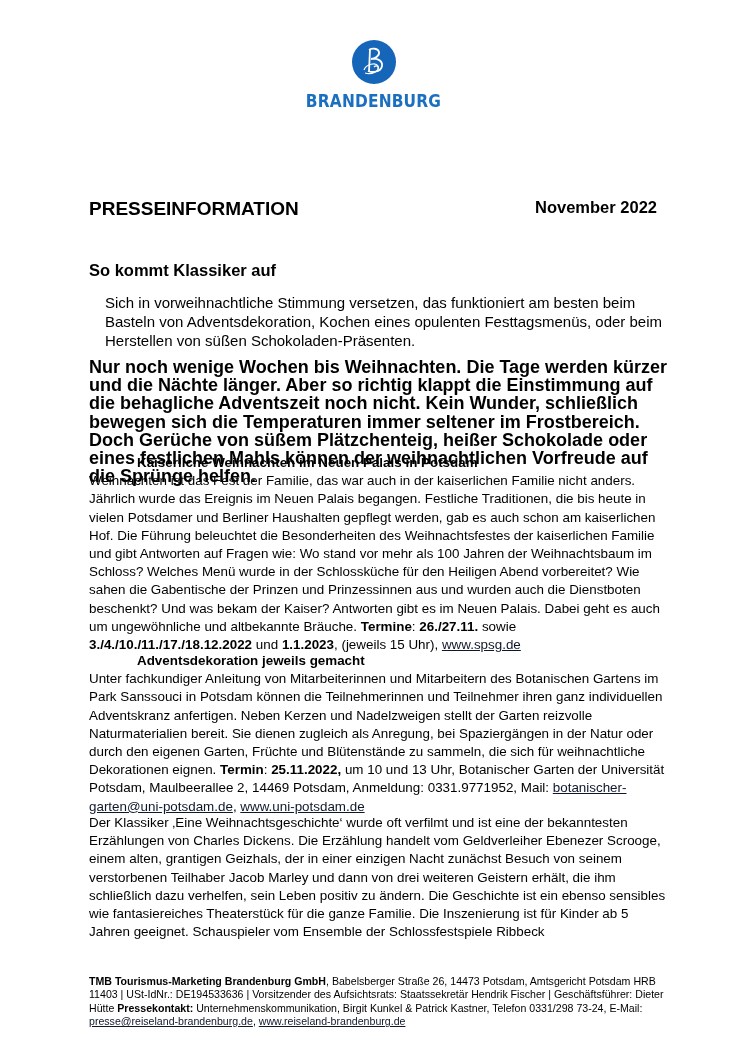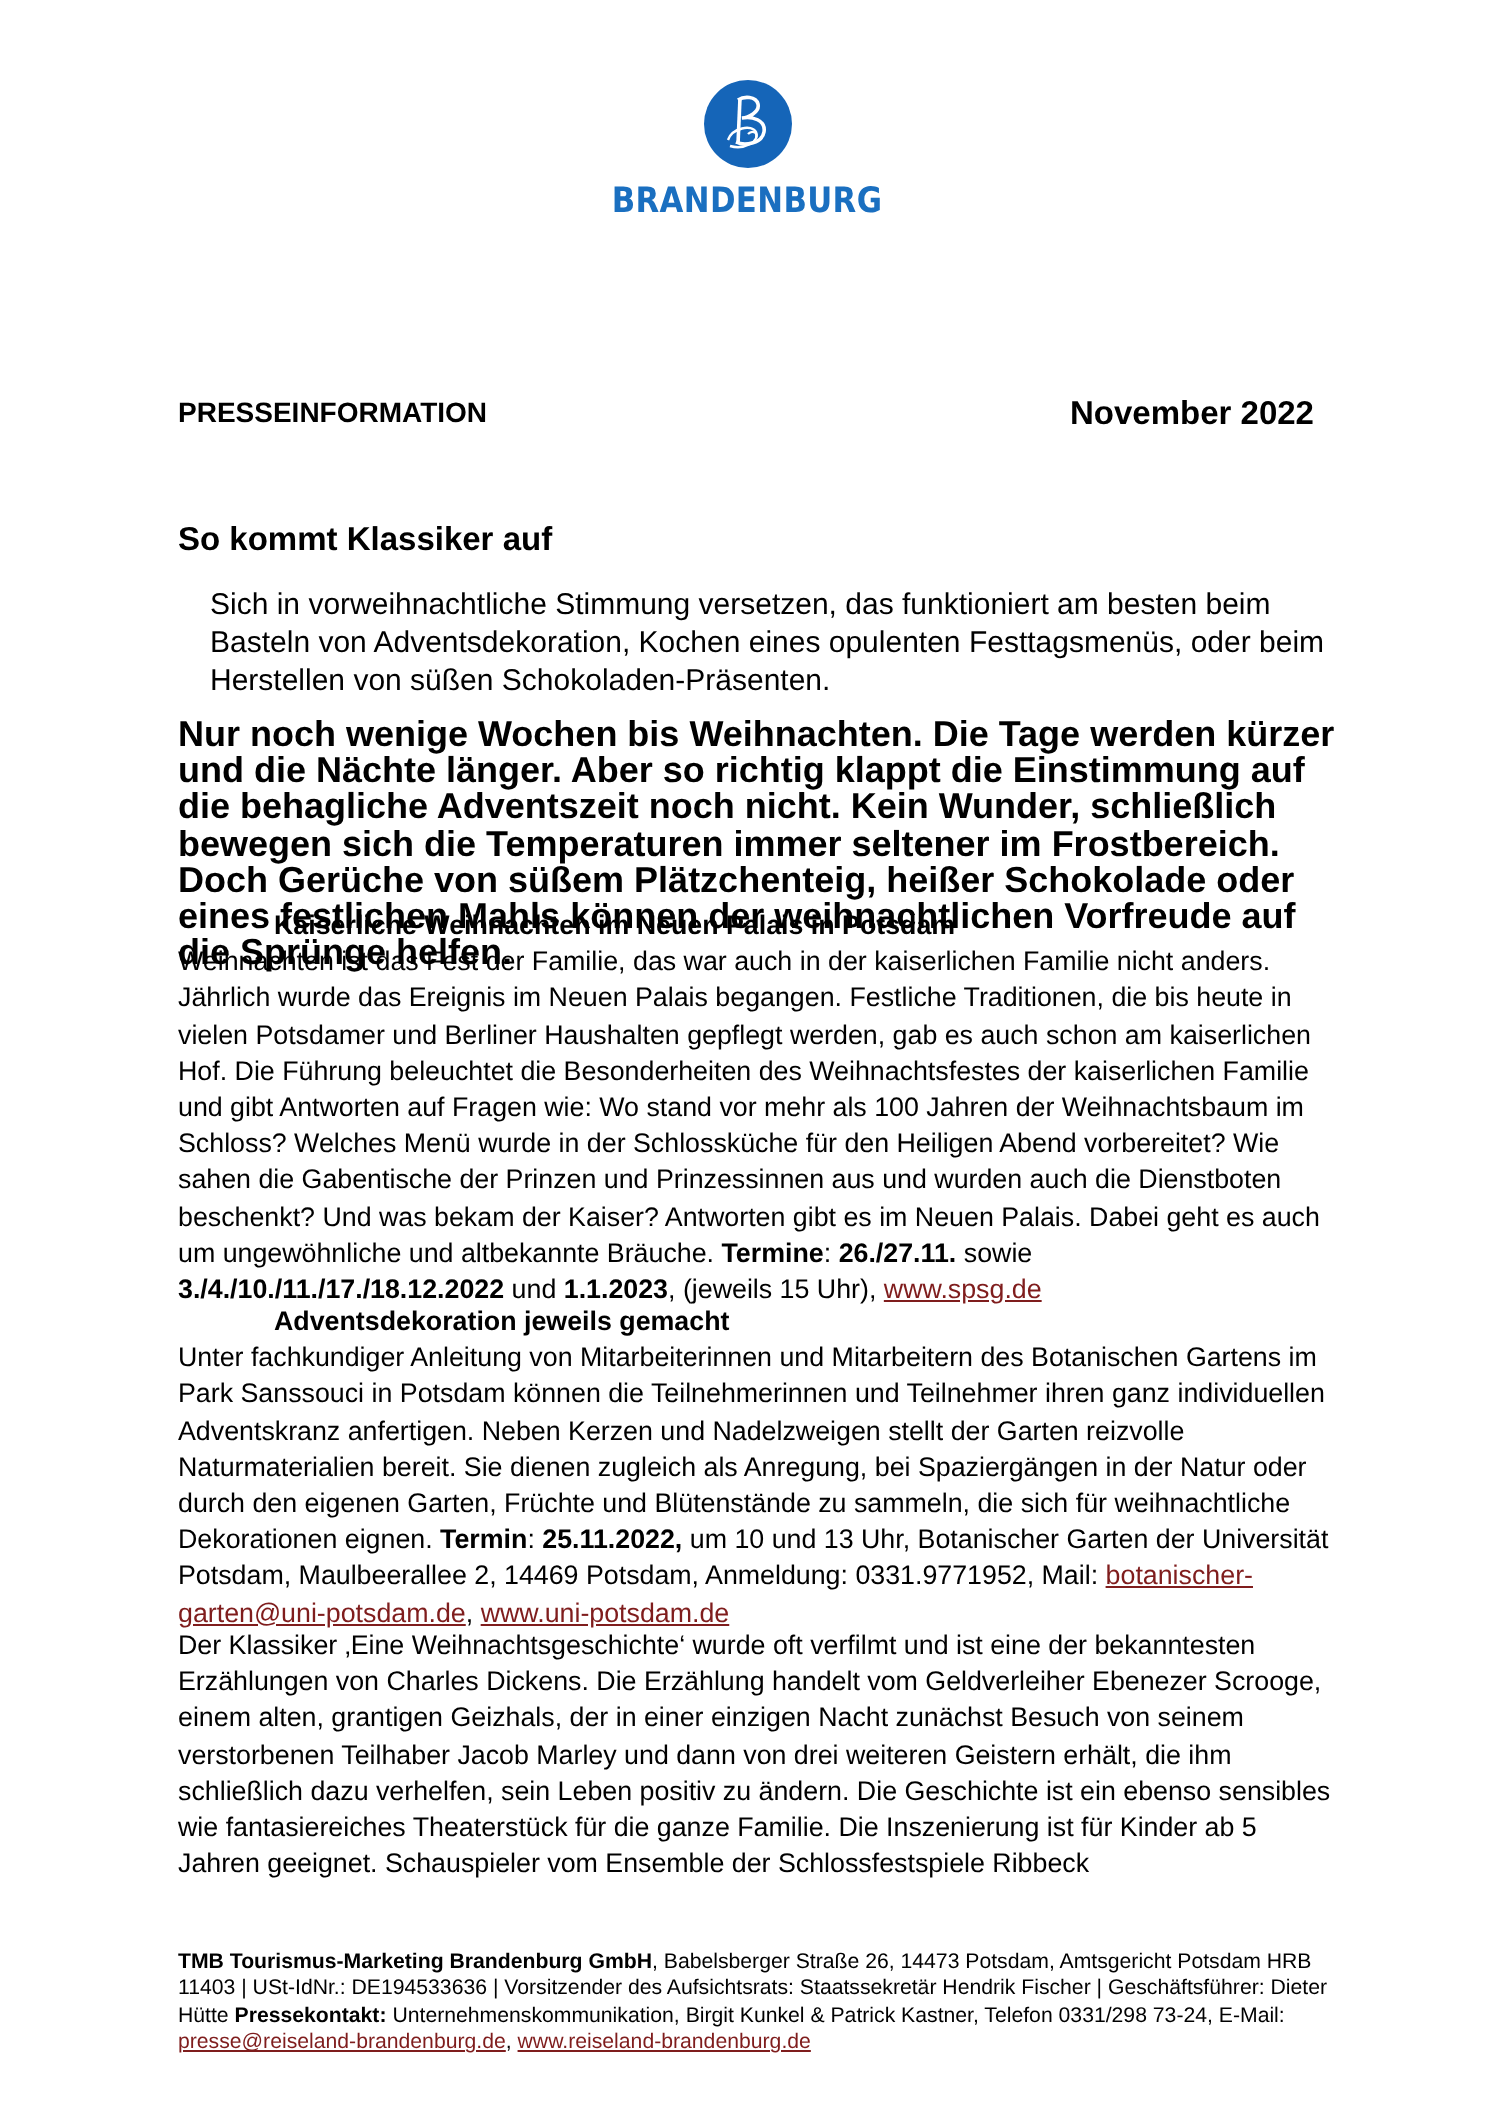--- a/index.html
+++ b/index.html
@@ -6,34 +6,34 @@
   body { width: 746px; height: 1056px; position: relative; overflow: hidden;
          font-family: "Liberation Sans", sans-serif; color: #000; }
   .logo { position: absolute; left: 0; top: 40px; width: 746px; text-align: center; }
   .logo-circle { position: absolute; left: 352px; top: 0px; width: 44px; height: 44px;
                  border-radius: 50%; background: #1565b8; }
   .logo-circle svg { position: absolute; left: 0; top: 0; }
   .logo-word { position: absolute; left: 292px; top: 51px; width: 163px; text-align: center;
                font-family: "DejaVu Sans", sans-serif; font-weight: bold; font-size: 17.5px;
                letter-spacing: 0.2px; color: #1a6fc0; transform: scaleX(0.88); transform-origin: center; }
   .hdr { position: absolute; top: 198px; left: 89px; width: 568px; height: 22px; }
-  .hdr-left { position: absolute; left: 0; top: 0; font-weight: bold; font-size: 14px; }
+  .hdr-left { position: absolute; left: 0; top: 0; font-weight: bold; font-size: 19px; }
   .hdr-right { position: absolute; right: 0; top: 0; font-weight: bold; font-size: 16.5px; }
   .title { position: absolute; top: 261px; left: 89px; font-weight: bold; font-size: 16.5px; }
   .lead { position: absolute; top: 293px; left: 105px; width: 580px; font-weight: normal;
           font-size: 15px; line-height: 19px; }
   .intro { position: absolute; top: 358px; left: 89px; width: 580px; font-weight: bold;
            font-size: 18px; line-height: 18.2px; }
   .section { position: absolute; left: 89px; width: 580px; font-size: 13.4px; line-height: 18.2px; }
   .section h3 { margin: 0; font-size: 13.4px; font-weight: bold; line-height: 18.2px; padding-left: 48px; }
   .section p { margin: 0; }
   .s1 { top: 454px; }
   .s2 { top: 652px; }
   .s3 { top: 814px; }
-  a { color: #7f1d1d; text-decoration: underline; }
+  a { color: #0f172a; text-decoration: underline; }
   b { font-weight: bold; }
   .footer { position: absolute; top: 975px; left: 89px; width: 580px; font-size: 10.6px; line-height: 13.4px; }
 </style>
 </head>
 <body>
 
 <div class="logo">
   <div class="logo-circle">
     <svg width="44" height="44" viewBox="0 0 44 44">
       <path d="M17 10 C20 8 26 8 27 12 C28 16 22 19 19 19 C24 18 31 20 30 26 C29 32 20 33 16 31" fill="none" stroke="#fff" stroke-width="1.8"></path>

